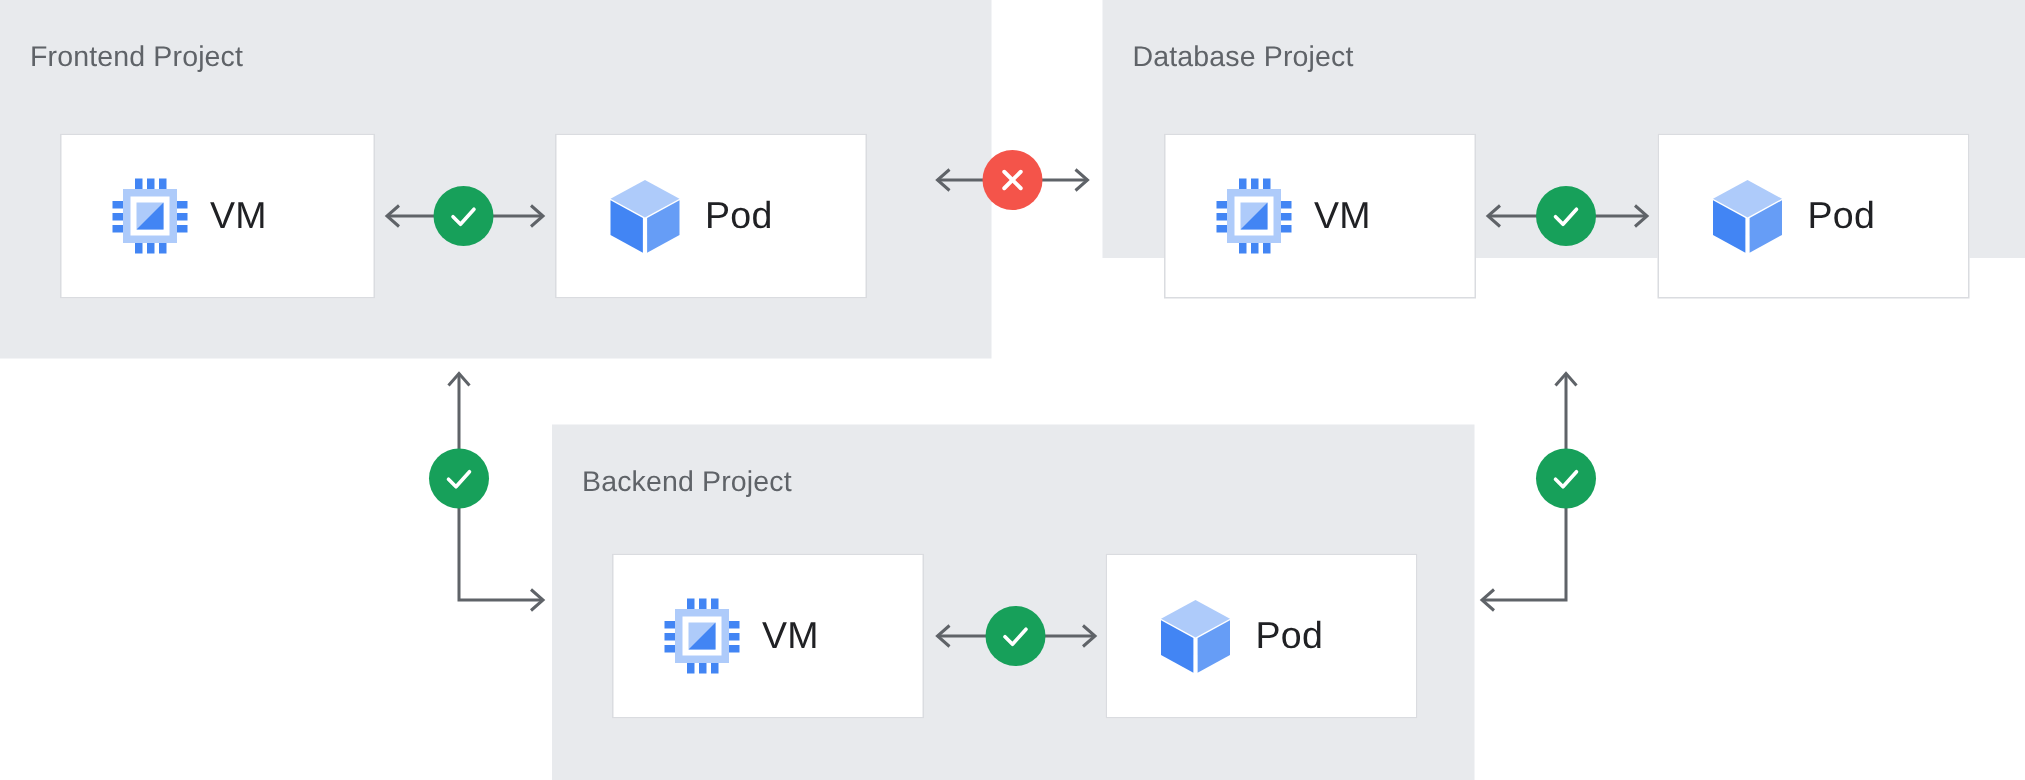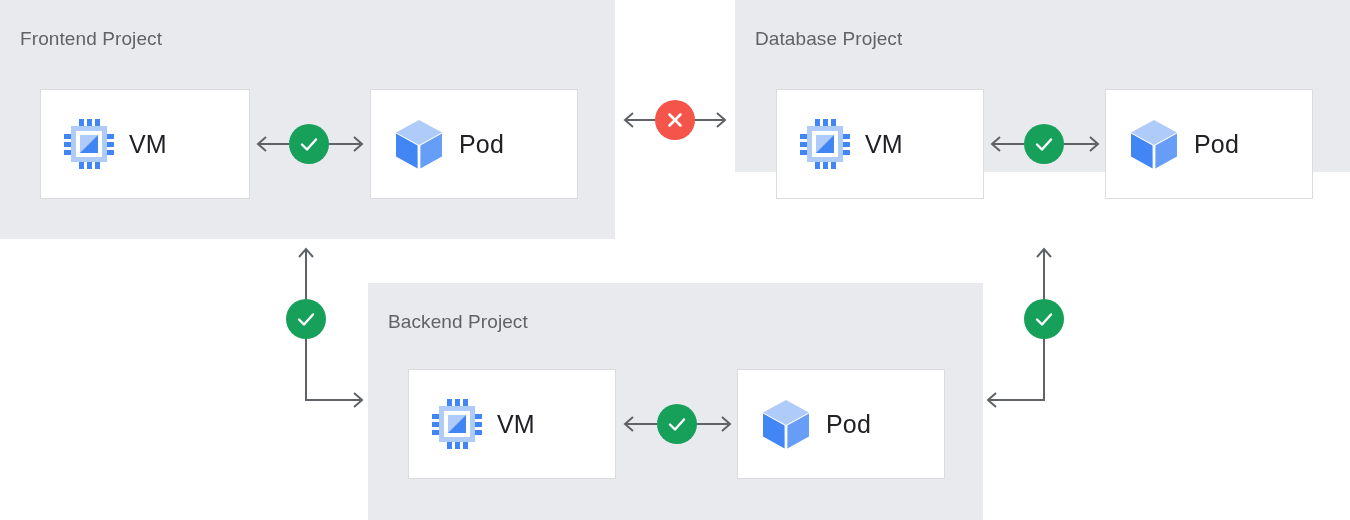--- a/index.html
+++ b/index.html
@@ -39,21 +39,21 @@
     background: #ffffff;
     border: 1px solid #dadce0;
     box-sizing: border-box;
     display: flex;
     align-items: center;
   }
   .card-inner {
     display: flex;
     align-items: center;
     gap: 14px;
-    padding-left: 22px;
+    padding-left: 33px;
   }
   .card-label {
     font-size: 25px;
     color: #202124;
     line-height: 1;
     letter-spacing: 0.2px;
   }
   .icon-wrap {
     width: 52px;
     height: 52px;
@@ -78,21 +78,21 @@
     position: absolute;
     z-index: 2;
   }
   .connector svg { display: block; overflow: visible; }
 </style>
 </head>
 <body>
 
 <div id="canvas">
 
-  <div class="panel" style="left:0px; top:0px; width:615px; height:239px;">
+  <div class="panel" style="left:0px; top:0px; width:615px; height:239px;padding-left:46px;">
     <div class="panel-title">Frontend Project</div>
   </div>
 
   <div class="card" style="left:40px; top:89px; width:210px; height:110px;">
     <div class="card-inner">
       <span class="icon-wrap">
         <svg width="52" height="52" viewBox="0 0 52 52">
           <g fill="#4285f4">
             <rect x="16" y="1" width="5" height="9"></rect>
             <rect x="24" y="1" width="5" height="9"></rect>

